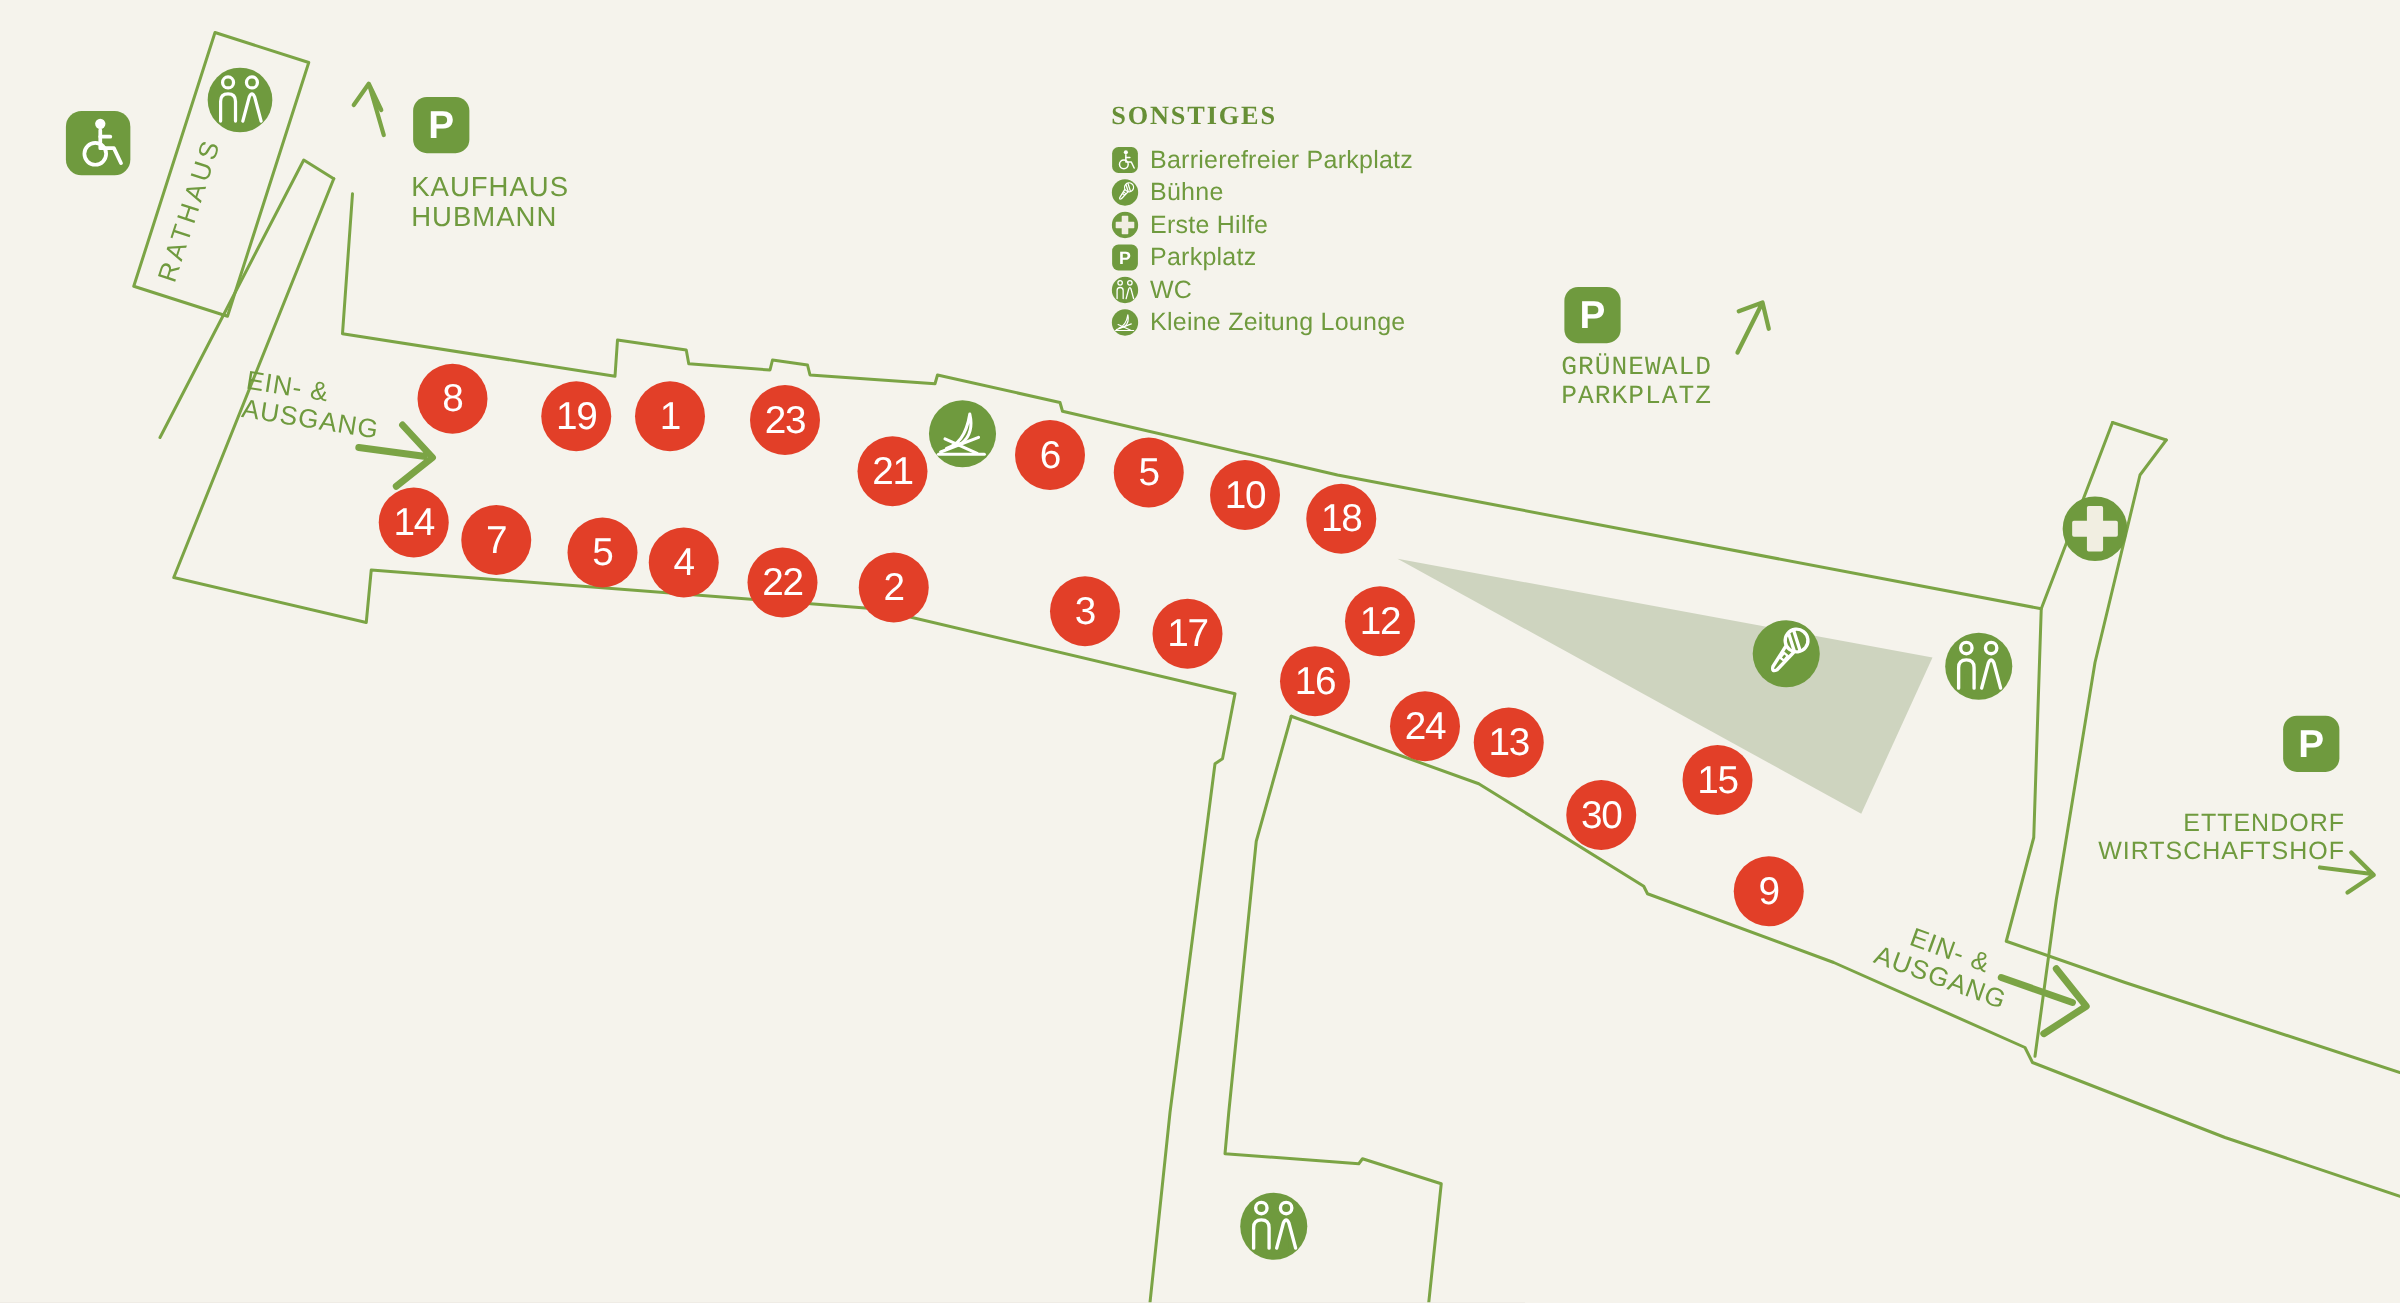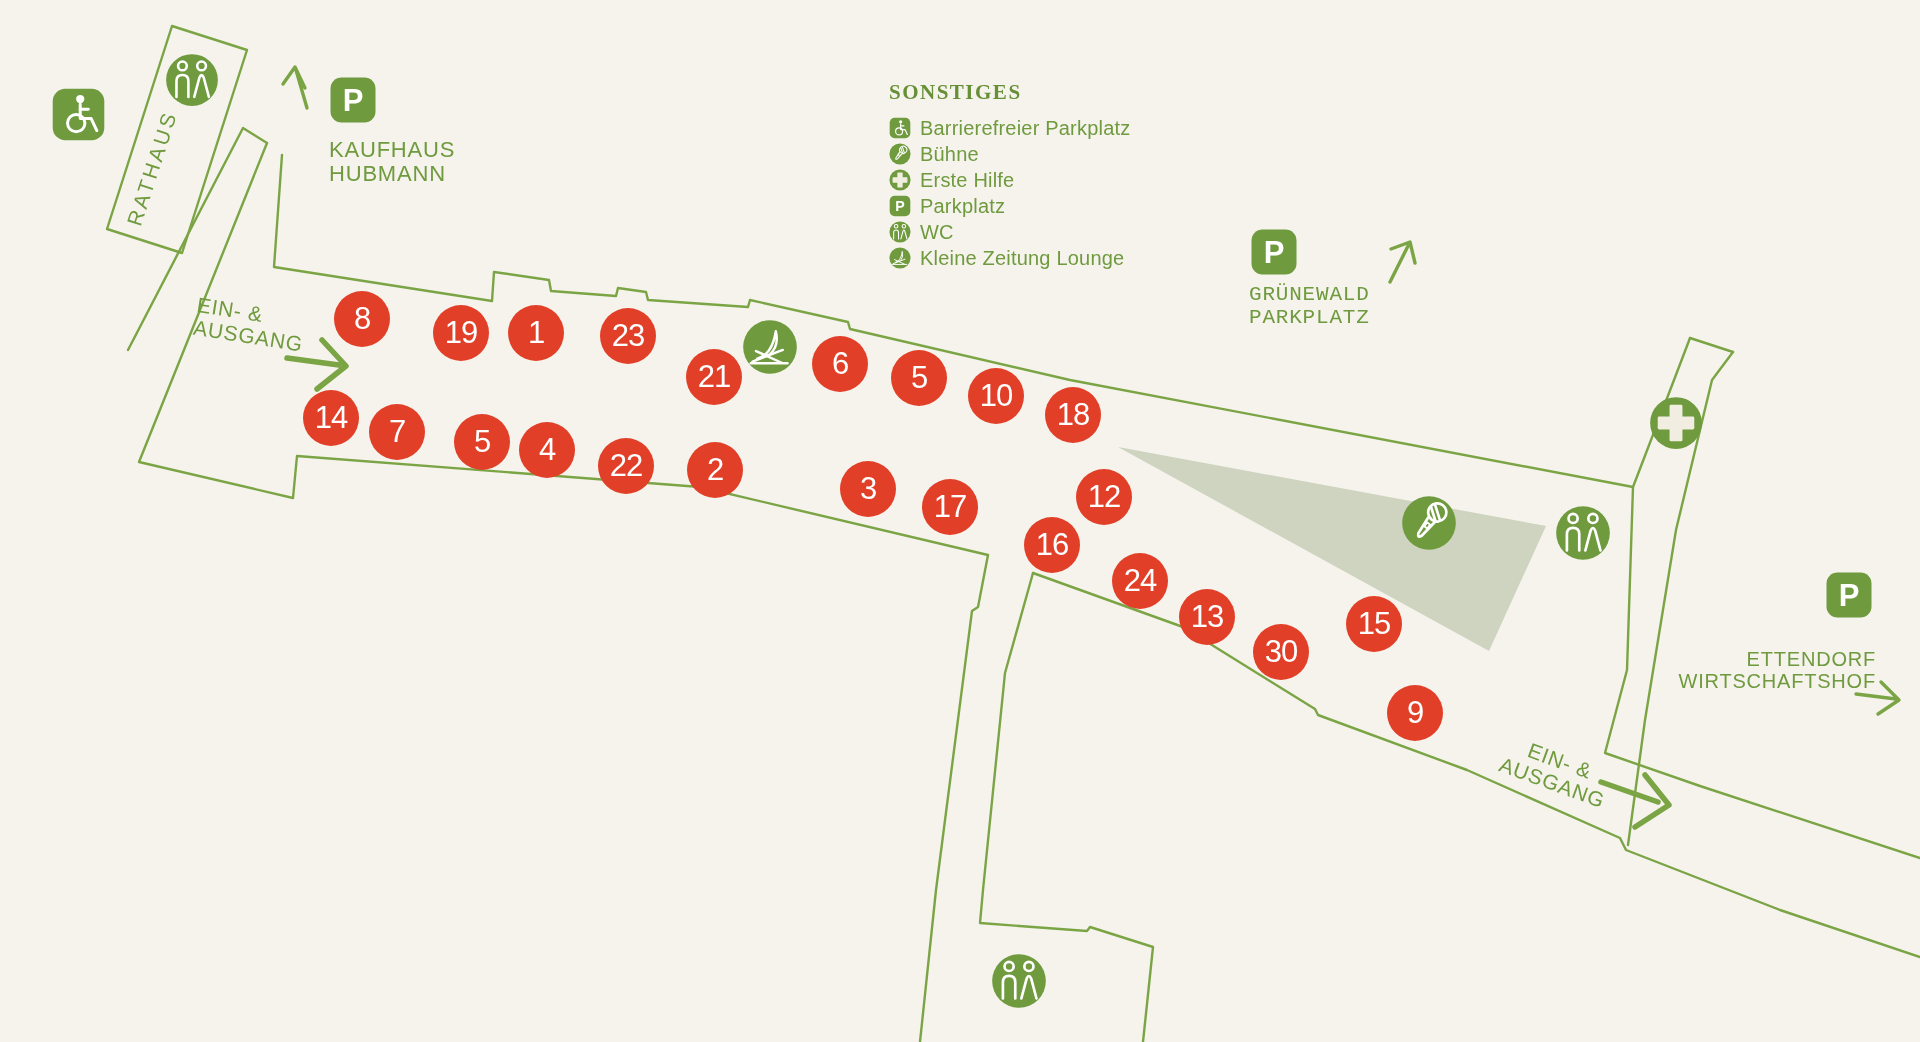--- a/index.html
+++ b/index.html
@@ -90,21 +90,21 @@
       <div class="stall" style="left: 397px; top: 432px;">7</div>
       <div class="stall" style="left: 482px; top: 442px;">5</div>
       <div class="stall" style="left: 547px; top: 450px;">4</div>
       <div class="stall" style="left: 626px; top: 466px;">22</div>
       <div class="stall" style="left: 715px; top: 470px;">2</div>
       <div class="stall" style="left: 868px; top: 489px;">3</div>
       <div class="stall" style="left: 950px; top: 507px;">17</div>
       <div class="stall" style="left: 1104px; top: 497px;">12</div>
       <div class="stall" style="left: 1052px; top: 545px;">16</div>
       <div class="stall" style="left: 1140px; top: 581px;">24</div>
-      <div class="stall" style="left: 1207px; top: 617px;">13</div>
+      <div class="stall" style="left: 1207px; top: 594px;">13</div>
       <div class="stall" style="left: 1281px; top: 652px;">30</div>
       <div class="stall" style="left: 1374px; top: 624px;">15</div>
       <div class="stall" style="left: 1415px; top: 713px;">9</div>
     </div>
 
   <div id="icons-layer">
       <span class="badge" style="left: 50.5px; top: 86.5px; position: absolute;"><svg width="55" height="55" viewBox="0 0 48 48">
           <rect x="1.5" y="1.5" width="45" height="45" rx="11" fill="#6f9a3e"></rect>
           <g stroke="#ffffff" stroke-width="2.6" fill="none" stroke-linecap="round" stroke-linejoin="round">
             <circle cx="25.5" cy="10.5" r="3.6" fill="#ffffff" stroke="none"></circle>

